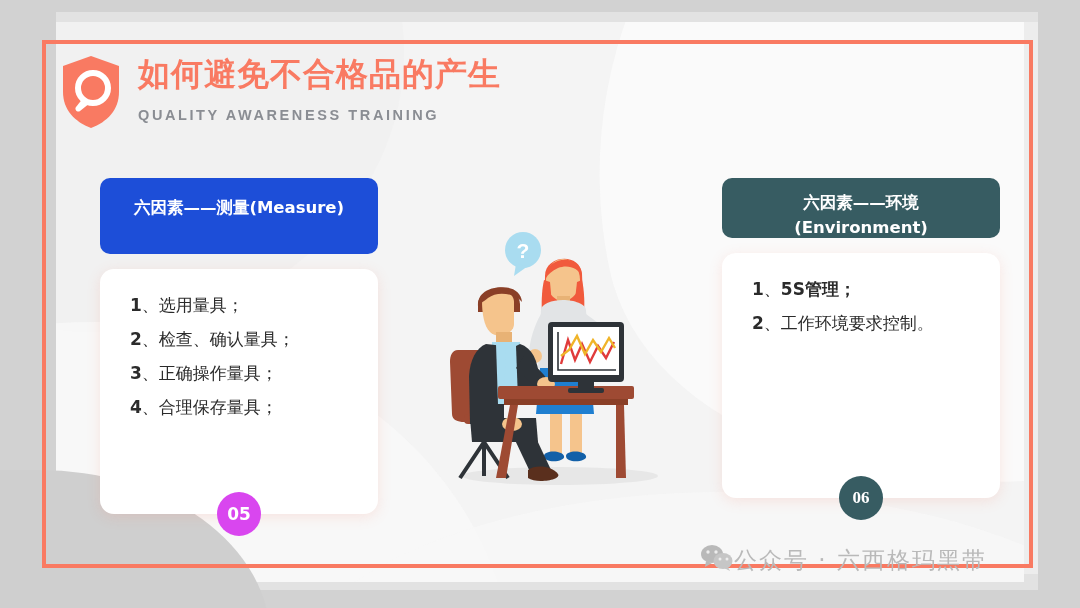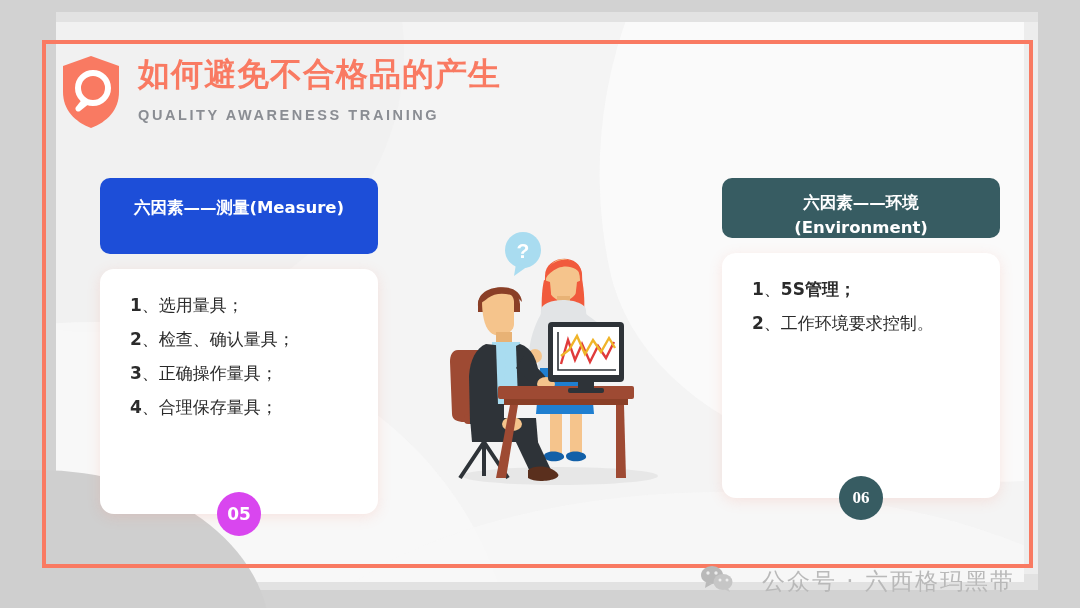--- a/index.html
+++ b/index.html
@@ -223,24 +223,24 @@
     left: 440px;
     top: 228px;
     width: 230px;
     height: 262px;
   }
 
   
   .footer {
     position: absolute;
     left: 700px;
-    top: 565px;
+    top: 544px;
     display: flex;
     align-items: center;
-    gap: 28px;
+    gap: 0;
   }
   .footer-text {
     font-size: 23px;
     color: #b9b9b9;
     letter-spacing: 2px;
     white-space: nowrap;
     font-family: "DejaVu Sans", "Liberation Sans", sans-serif;
   }
 </style>
 </head>

